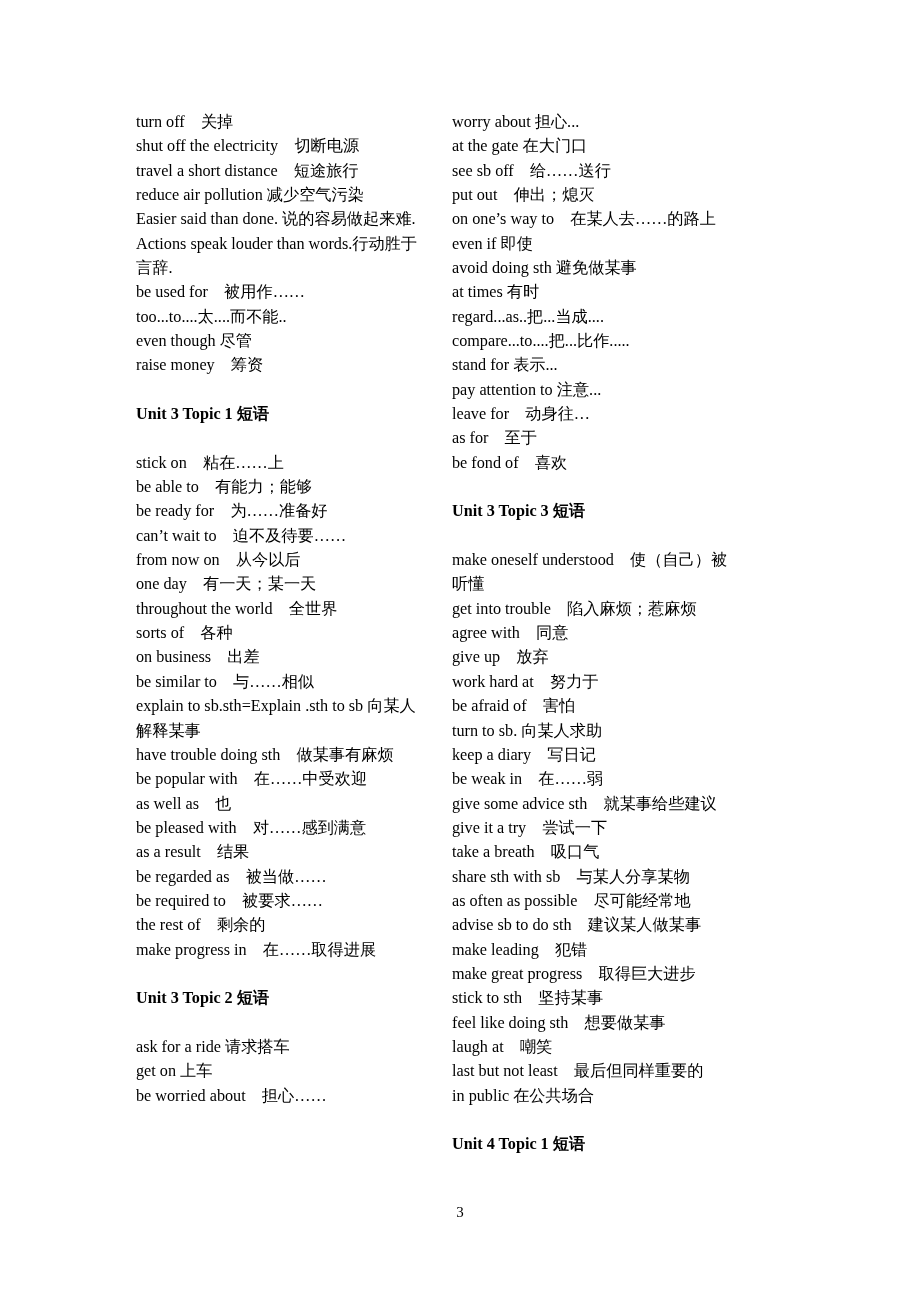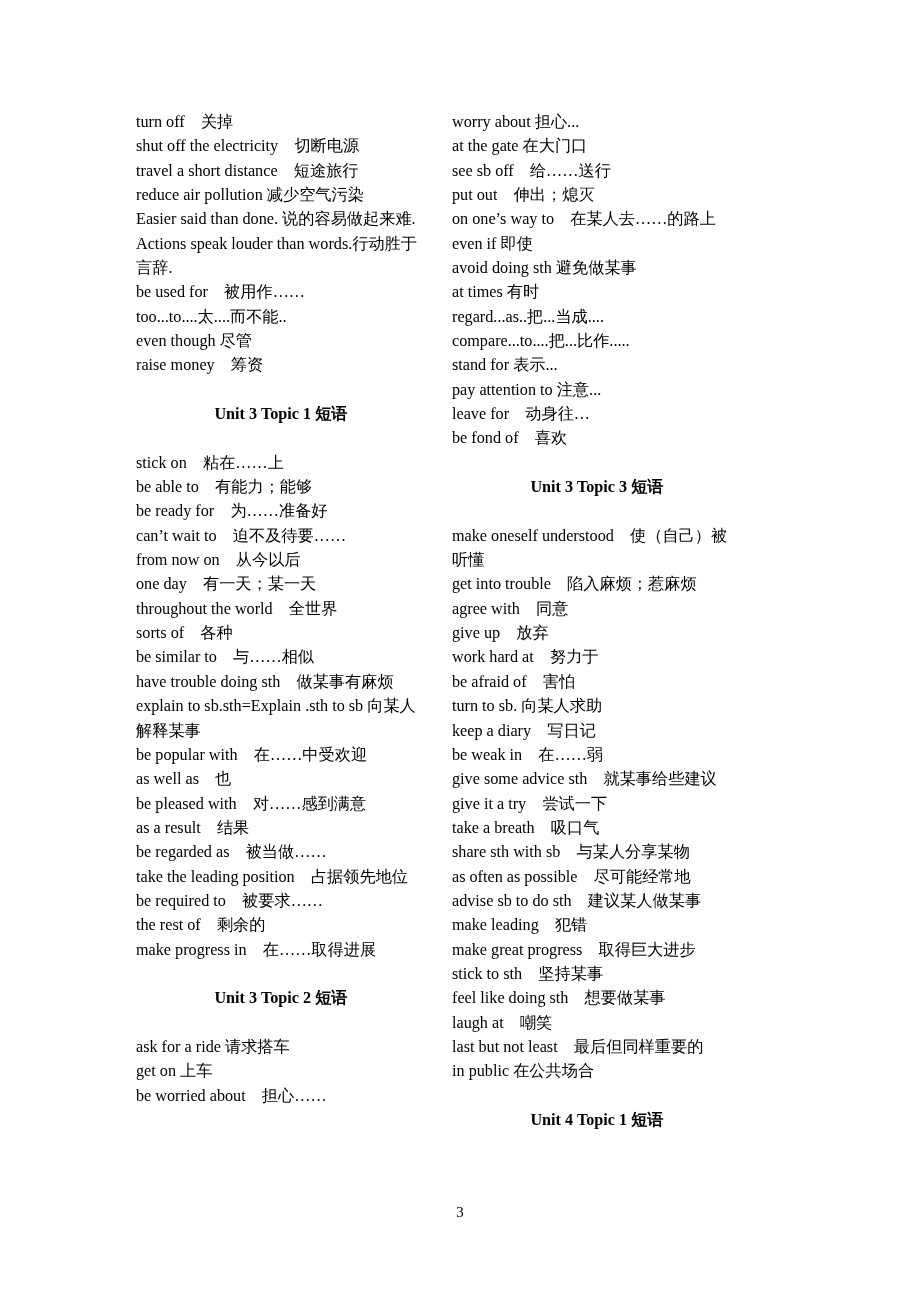--- a/index.html
+++ b/index.html
@@ -48,21 +48,21 @@
     text-align: left;
   }
   .heading {
     font-size: 16.2px;
     line-height: 24.35px;
     font-weight: bold;
     white-space: pre-wrap;
   }
   
   .gap-before { margin-top: 24.3px; }
-  .gap-after  { margin-bottom: 24.3px; text-align: center; }
+  .gap-after  { margin-bottom: 24.3px; }
 
   .page-number {
     position: absolute;
     left: 0;
     top: 1203px;
     width: 920px;
     text-align: center;
     font-size: 15px;
     line-height: 18px;
     font-family: "Liberation Serif", "DejaVu Serif", serif;
@@ -86,29 +86,29 @@
         <div class="entry">raise money　筹资</div>
         <div class="heading gap-before gap-after">Unit 3 Topic 1 短语</div>
         <div class="entry">stick on　粘在……上</div>
         <div class="entry">be able to　有能力；能够</div>
         <div class="entry">be ready for　为……准备好</div>
         <div class="entry">can’t wait to　迫不及待要……</div>
         <div class="entry">from now on　从今以后</div>
         <div class="entry">one day　有一天；某一天</div>
         <div class="entry">throughout the world　全世界</div>
         <div class="entry">sorts of　各种</div>
+        <div class="entry">on business　出差</div>
         <div class="entry">be similar to　与……相似</div>
+        <div class="entry">explain to sb.sth=Explain .sth to sb 向某人解释某事</div>
         <div class="entry">have trouble doing sth　做某事有麻烦</div>
-        <div class="entry">explain to sb.sth=Explain .sth to sb 向某人解释某事</div>
         <div class="entry">be popular with　在……中受欢迎</div>
         <div class="entry">as well as　也</div>
         <div class="entry">be pleased with　对……感到满意</div>
         <div class="entry">as a result　结果</div>
         <div class="entry">be regarded as　被当做……</div>
-        <div class="entry">take the leading position　占据领先地位</div>
         <div class="entry">be required to　被要求……</div>
         <div class="entry">the rest of　剩余的</div>
         <div class="entry">make progress in　在……取得进展</div>
         <div class="heading gap-before gap-after">Unit 3 Topic 2 短语</div>
         <div class="entry">ask for a ride 请求搭车</div>
         <div class="entry">get on 上车</div>
         <div class="entry">be worried about　担心……</div>
       </div>
     <div class="col col-right">
         <div class="entry">worry about 担心...</div>
@@ -117,20 +117,21 @@
         <div class="entry">put out　伸出；熄灭</div>
         <div class="entry">on one’s way to　在某人去……的路上</div>
         <div class="entry">even if 即使</div>
         <div class="entry">avoid doing sth 避免做某事</div>
         <div class="entry">at times 有时</div>
         <div class="entry">regard...as..把...当成....</div>
         <div class="entry">compare...to....把...比作.....</div>
         <div class="entry">stand for 表示...</div>
         <div class="entry">pay attention to 注意...</div>
         <div class="entry">leave for　动身往…</div>
+        <div class="entry">as for　至于</div>
         <div class="entry">be fond of　喜欢</div>
         <div class="heading gap-before gap-after">Unit 3 Topic 3 短语</div>
         <div class="entry">make oneself understood　使（自己）被听懂</div>
         <div class="entry">get into trouble　陷入麻烦；惹麻烦</div>
         <div class="entry">agree with　同意</div>
         <div class="entry">give up　放弃</div>
         <div class="entry">work hard at　努力于</div>
         <div class="entry">be afraid of　害怕</div>
         <div class="entry">turn to sb. 向某人求助</div>
         <div class="entry">keep a diary　写日记</div>

